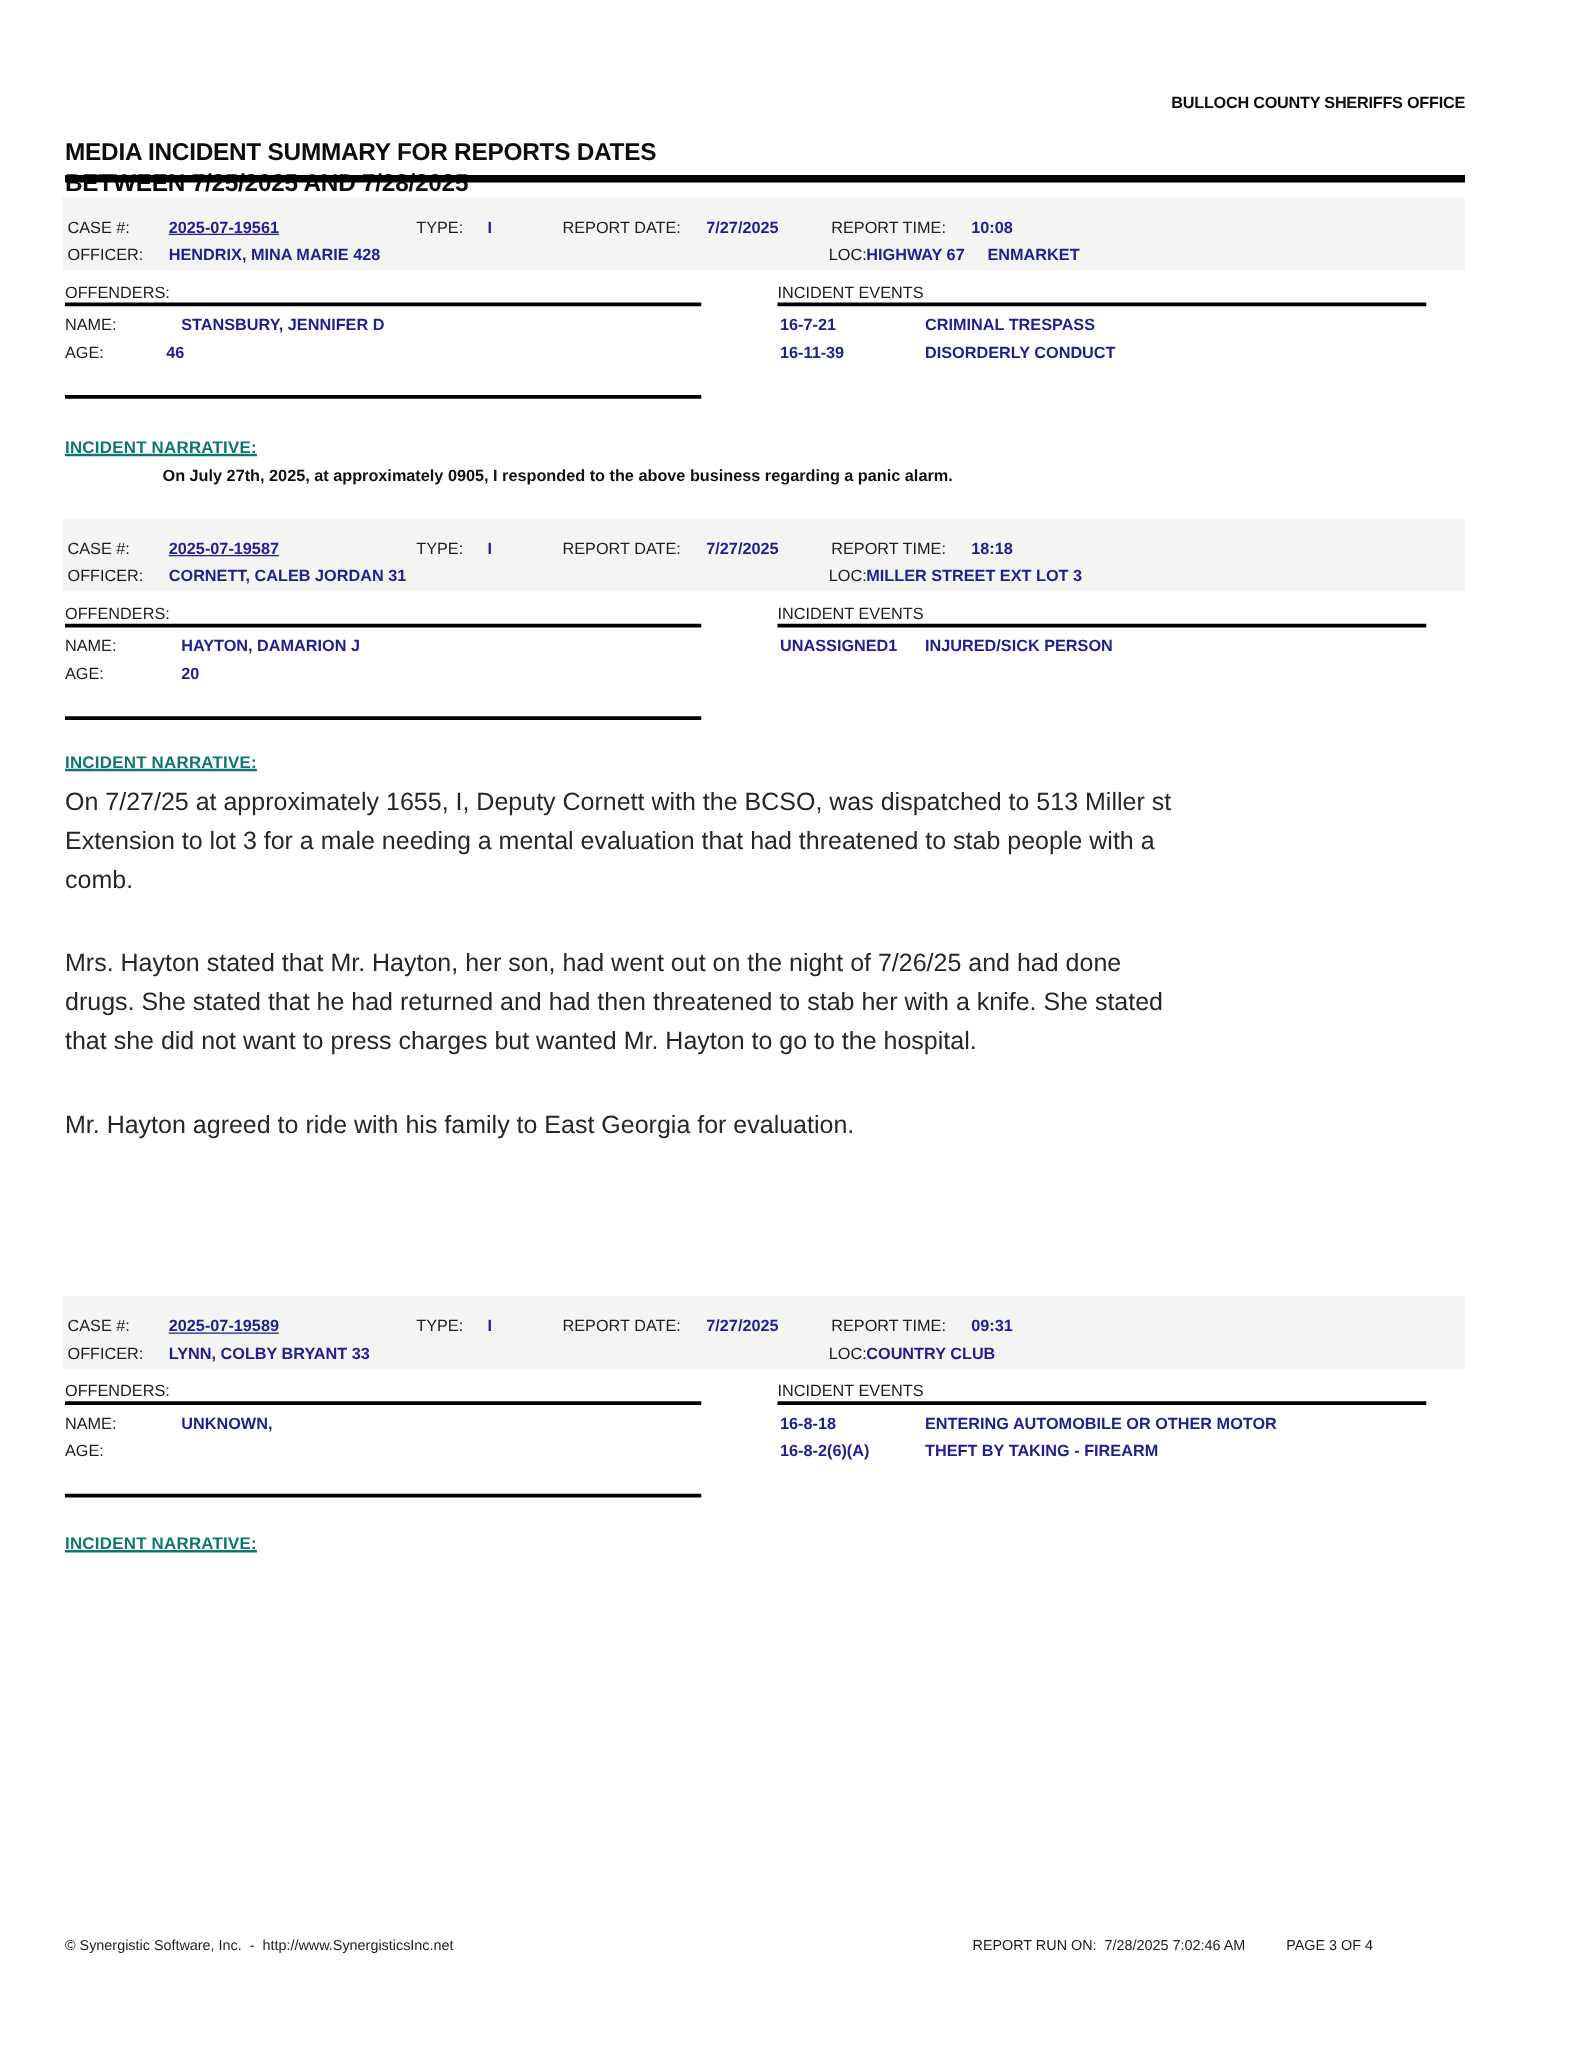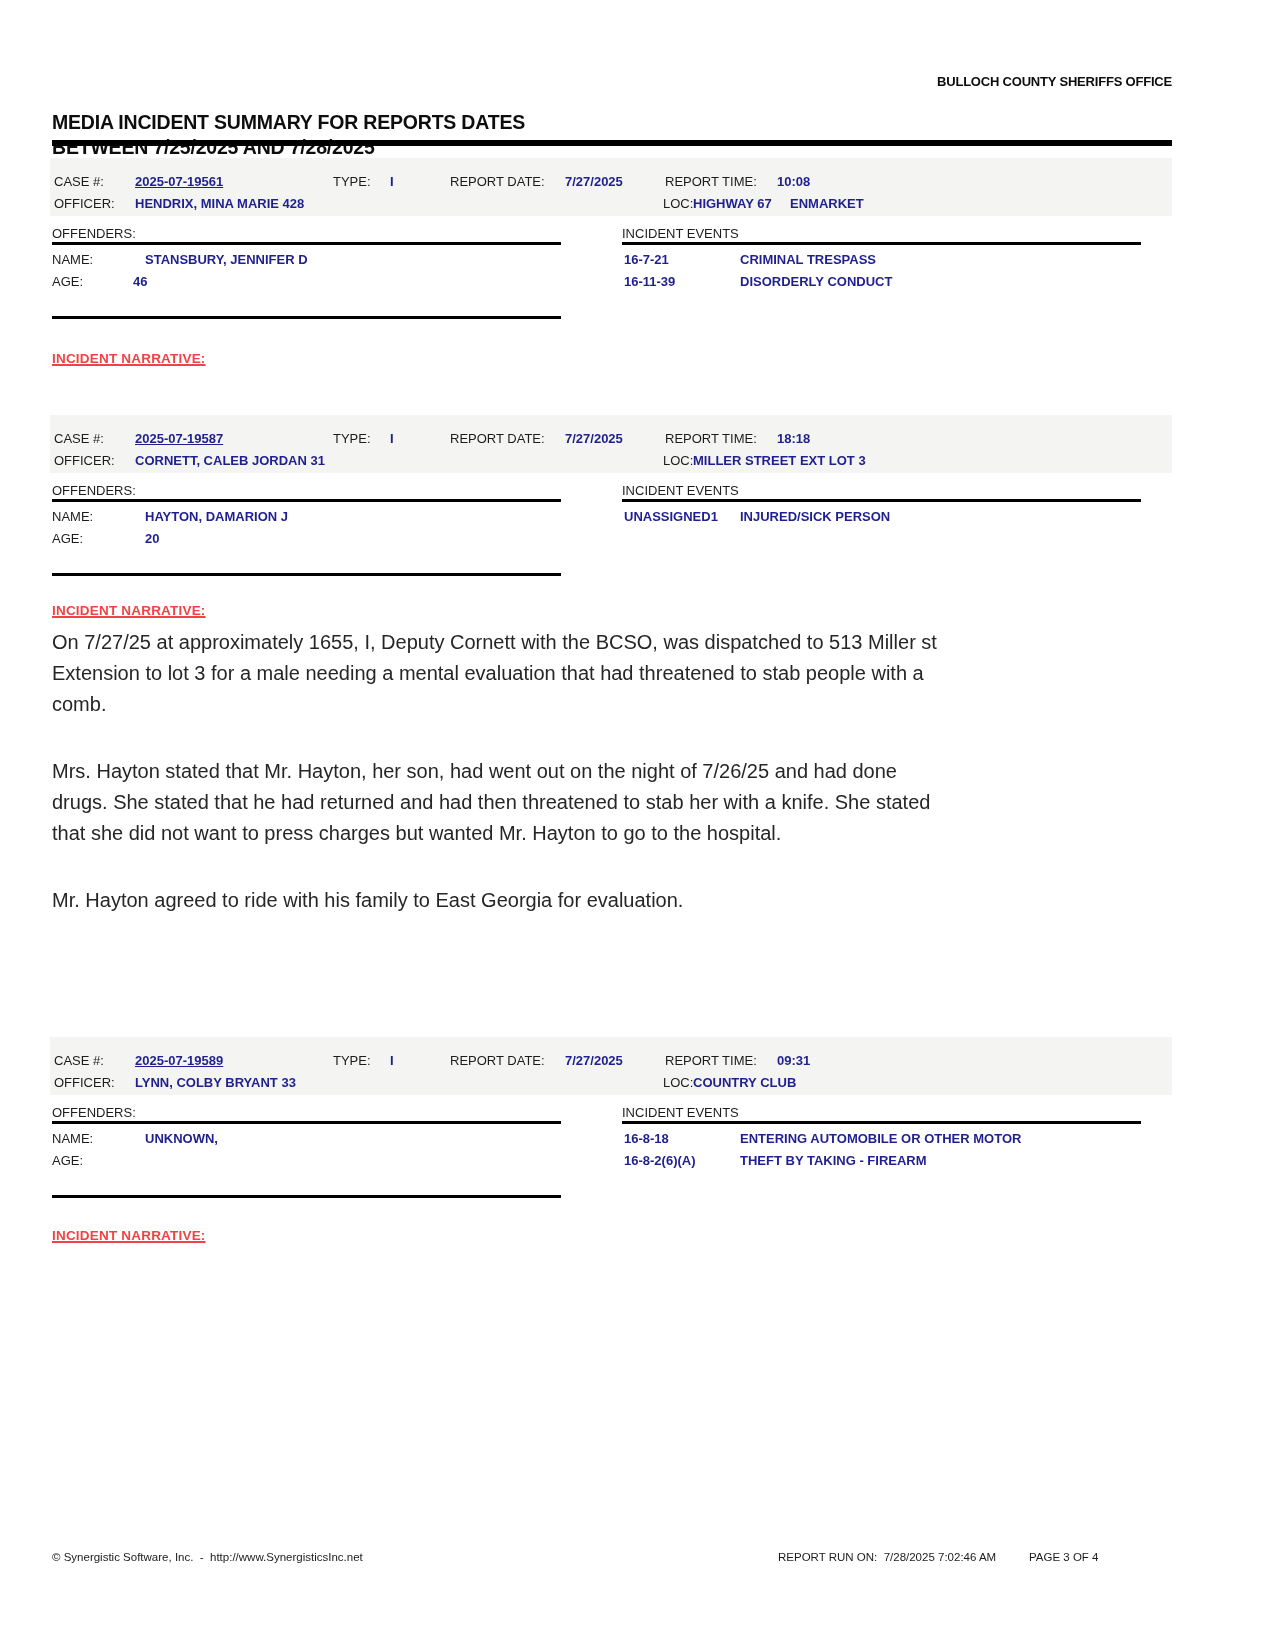--- a/index.html
+++ b/index.html
@@ -16,21 +16,21 @@
   
   .case { position:absolute; left:52px; width:1120px; height:170px; }
   .band { position:absolute; top:0; left:-2px; width:1122px; height:58px; background:#f4f4f2; }
   .f { position:absolute; font-size:13px; line-height:15px; white-space:pre; }
   .lbl { color:#1c1c1c; }
   .val { font-weight:700; color:#1f1f8f; }
   .link { text-decoration:underline; cursor:pointer;text-align:center; }
   .hline { position:absolute; height:3px; background:#000; }
   
   .narr { position:absolute; left:52px; width:1096px; }
-  .narr-label { display:inline-block; font-size:13.5px; font-weight:700; color:#ef4444;
+  .narr-label { display:inline-block; font-size:13.5px; font-weight:700; color:#0f766e;
                 text-decoration:underline; text-decoration-thickness:2px; letter-spacing:0.2px; }
   .narr-small { margin:6px 0 0 78px; font-size:13px; font-weight:700; color:#111; white-space:pre-line; }
   .narr-large { margin-top:8px; font-size:20px; color:#262626; }
   .narr-large p { margin:0 0 36px 0; line-height:31px; white-space:pre-line; }
   
   .foot { position:absolute; top:1551px; font-size:11.5px; color:#1c1c1c; white-space:pre; }
 </style>
 </head>
 <body>
 
@@ -70,20 +70,21 @@
     <span class="f lbl" style="top:68px;left:570px">INCIDENT EVENTS</span>
     <div class="hline" style="top:84px;left:570px;width:519px"></div>
     <span class="f val" style="top:94px;left:572px">16-7-21</span>
     <span class="f val" style="top:94px;left:688px">CRIMINAL TRESPASS</span>
     <span class="f val" style="top:116px;left:572px">16-11-39</span>
     <span class="f val" style="top:116px;left:688px">DISORDERLY CONDUCT</span>
   </section>
 
   <section class="narr" style="top:349px">
     <span class="narr-label">INCIDENT NARRATIVE:</span>
+    <div class="narr-small">On July 27th, 2025, at approximately 0905, I responded to the above business regarding a panic alarm.</div>
   </section>
 
   <section class="case" style="top:415px">
     <div class="band"></div>
     <span class="f lbl" style="top:16px;left:2px">CASE #:</span>
     <span class="f val link" style="top:16px;left:83px">2025-07-19587</span>
     <span class="f lbl" style="top:16px;left:281px">TYPE:</span>
     <span class="f val" style="top:16px;left:338px">I</span>
     <span class="f lbl" style="top:16px;left:398px">REPORT DATE:</span>
     <span class="f val" style="top:16px;left:513px">7/27/2025</span>

